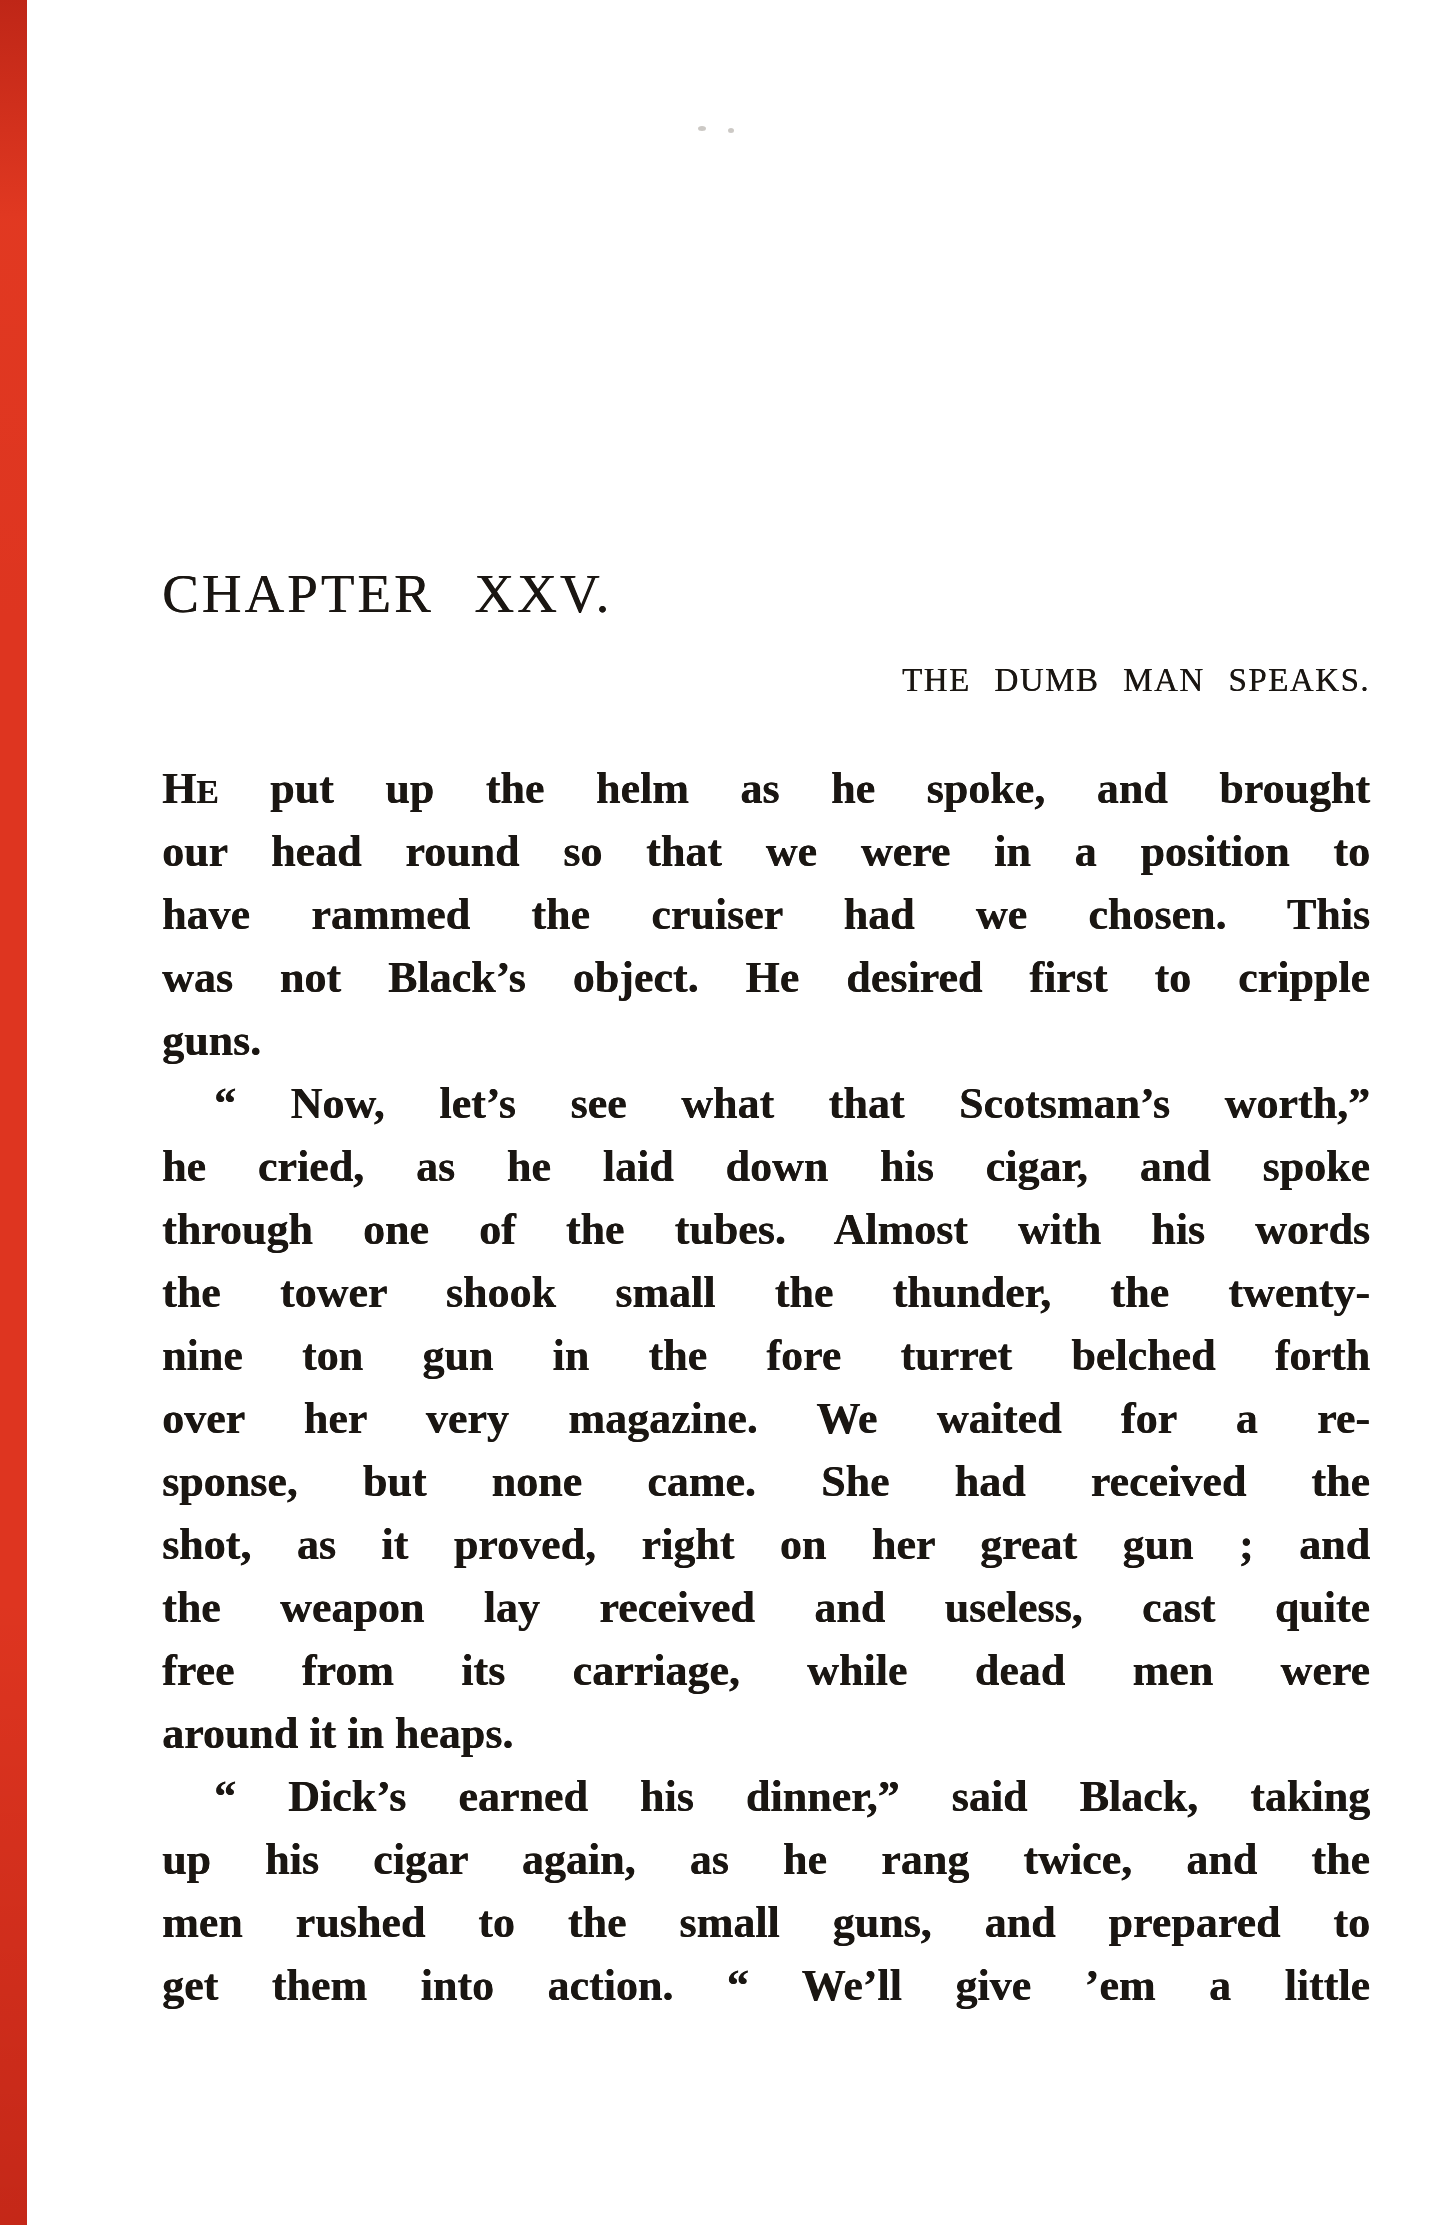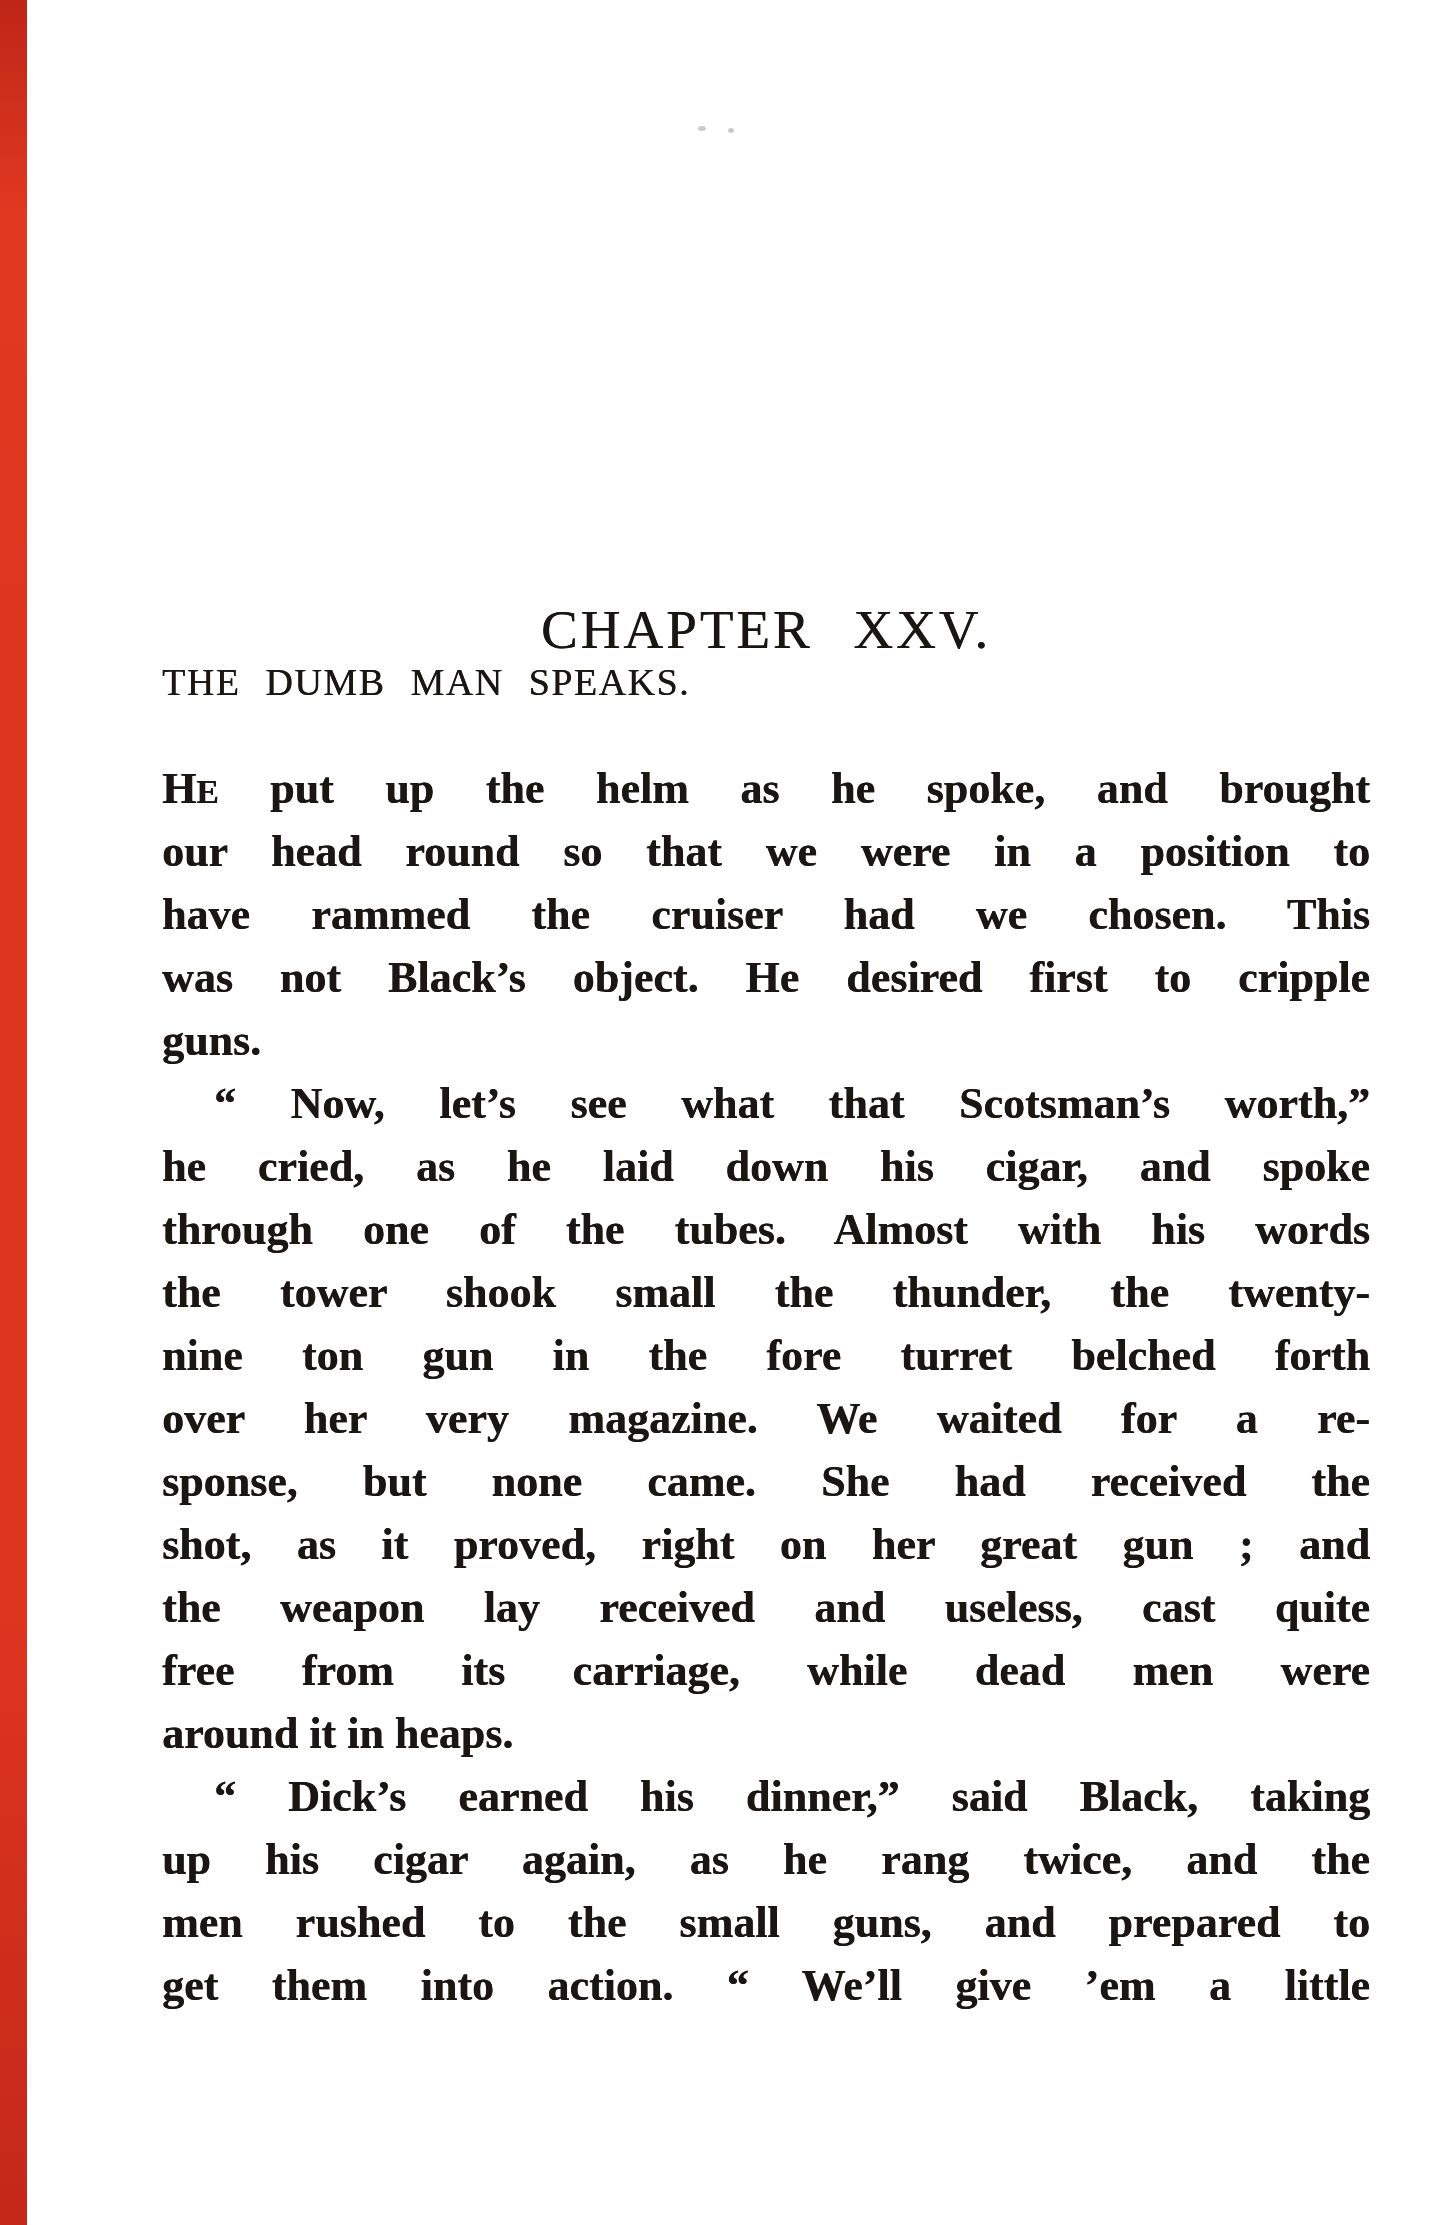--- a/index.html
+++ b/index.html
@@ -27,35 +27,33 @@
 
   
   .speck { position: absolute; border-radius: 50%; background: #b7b2ac; opacity: 0.7; }
   .speck.a { left: 698px; top: 126px; width: 8px; height: 5px; }
   .speck.b { left: 728px; top: 128px; width: 6px; height: 5px; }
 
   .chapter-heading {
     position: absolute;
     left: 162px; width: 1208px;
     top: 564px;
-    text-align: center;
     font-size: 55px;
     line-height: 1.1;
     letter-spacing: 3px;
     word-spacing: 24px;
     text-shadow: 0.4px 0 0 currentColor;
-    margin-top: 36px;
   }
 
   .chapter-subtitle {
     position: absolute;
     left: 162px; width: 1208px;
     top: 662px;
-    text-align: left;
-    font-size: 38px;
+    text-align: right;
+    font-size: 33px;
     line-height: 1.1;
     letter-spacing: 1.5px;
     word-spacing: 14px;
     text-shadow: 0.35px 0 0 currentColor;
   }
 
   .body-text {
     position: absolute;
     left: 162px; top: 757px;
     width: 1208px;

